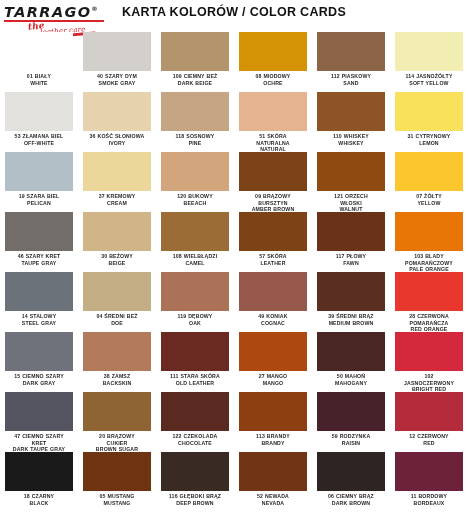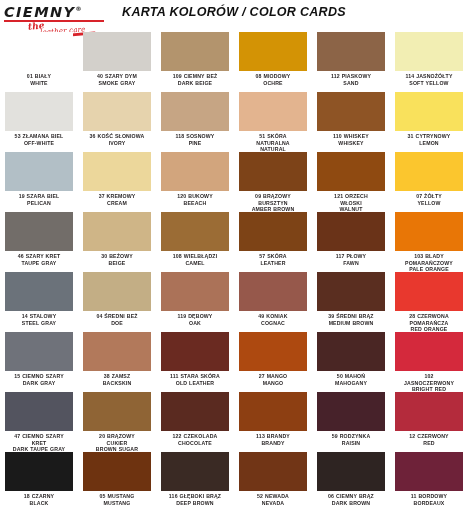--- a/index.html
+++ b/index.html
@@ -92,21 +92,20 @@
     border-radius: 0 2px 0 2px;
   }
   .title {
     position: absolute;
     left: 0;
     right: 0;
     top: 5px;
     text-align: center;
     font-family: "Liberation Sans", sans-serif;
     font-weight: bold;
-    font-style: italic;
     font-size: 12.5px;
     color: #111111;
     letter-spacing: 0.3px;
   }
 
   
   .grid {
     position: absolute;
     left: 0;
     top: 32px;
@@ -147,21 +146,21 @@
 </style>
 </head>
 <body>
 
 <div class="page">
 
   <div class="header">
 
     <div class="logo">
       <div class="logo-word">
-        <span>CIEMNY</span><span class="logo-reg">®</span>
+        <span>TARRAGO</span><span class="logo-reg">®</span>
       </div>
       <div class="logo-rule"></div>
       <div class="logo-script">
         <span class="logo-the">the</span>
         <span class="logo-swoosh"></span>
         <span class="logo-sub">leather care</span>
       </div>
     </div>
 
     <div class="title">KARTA KOLORÓW / COLOR CARDS</div>

